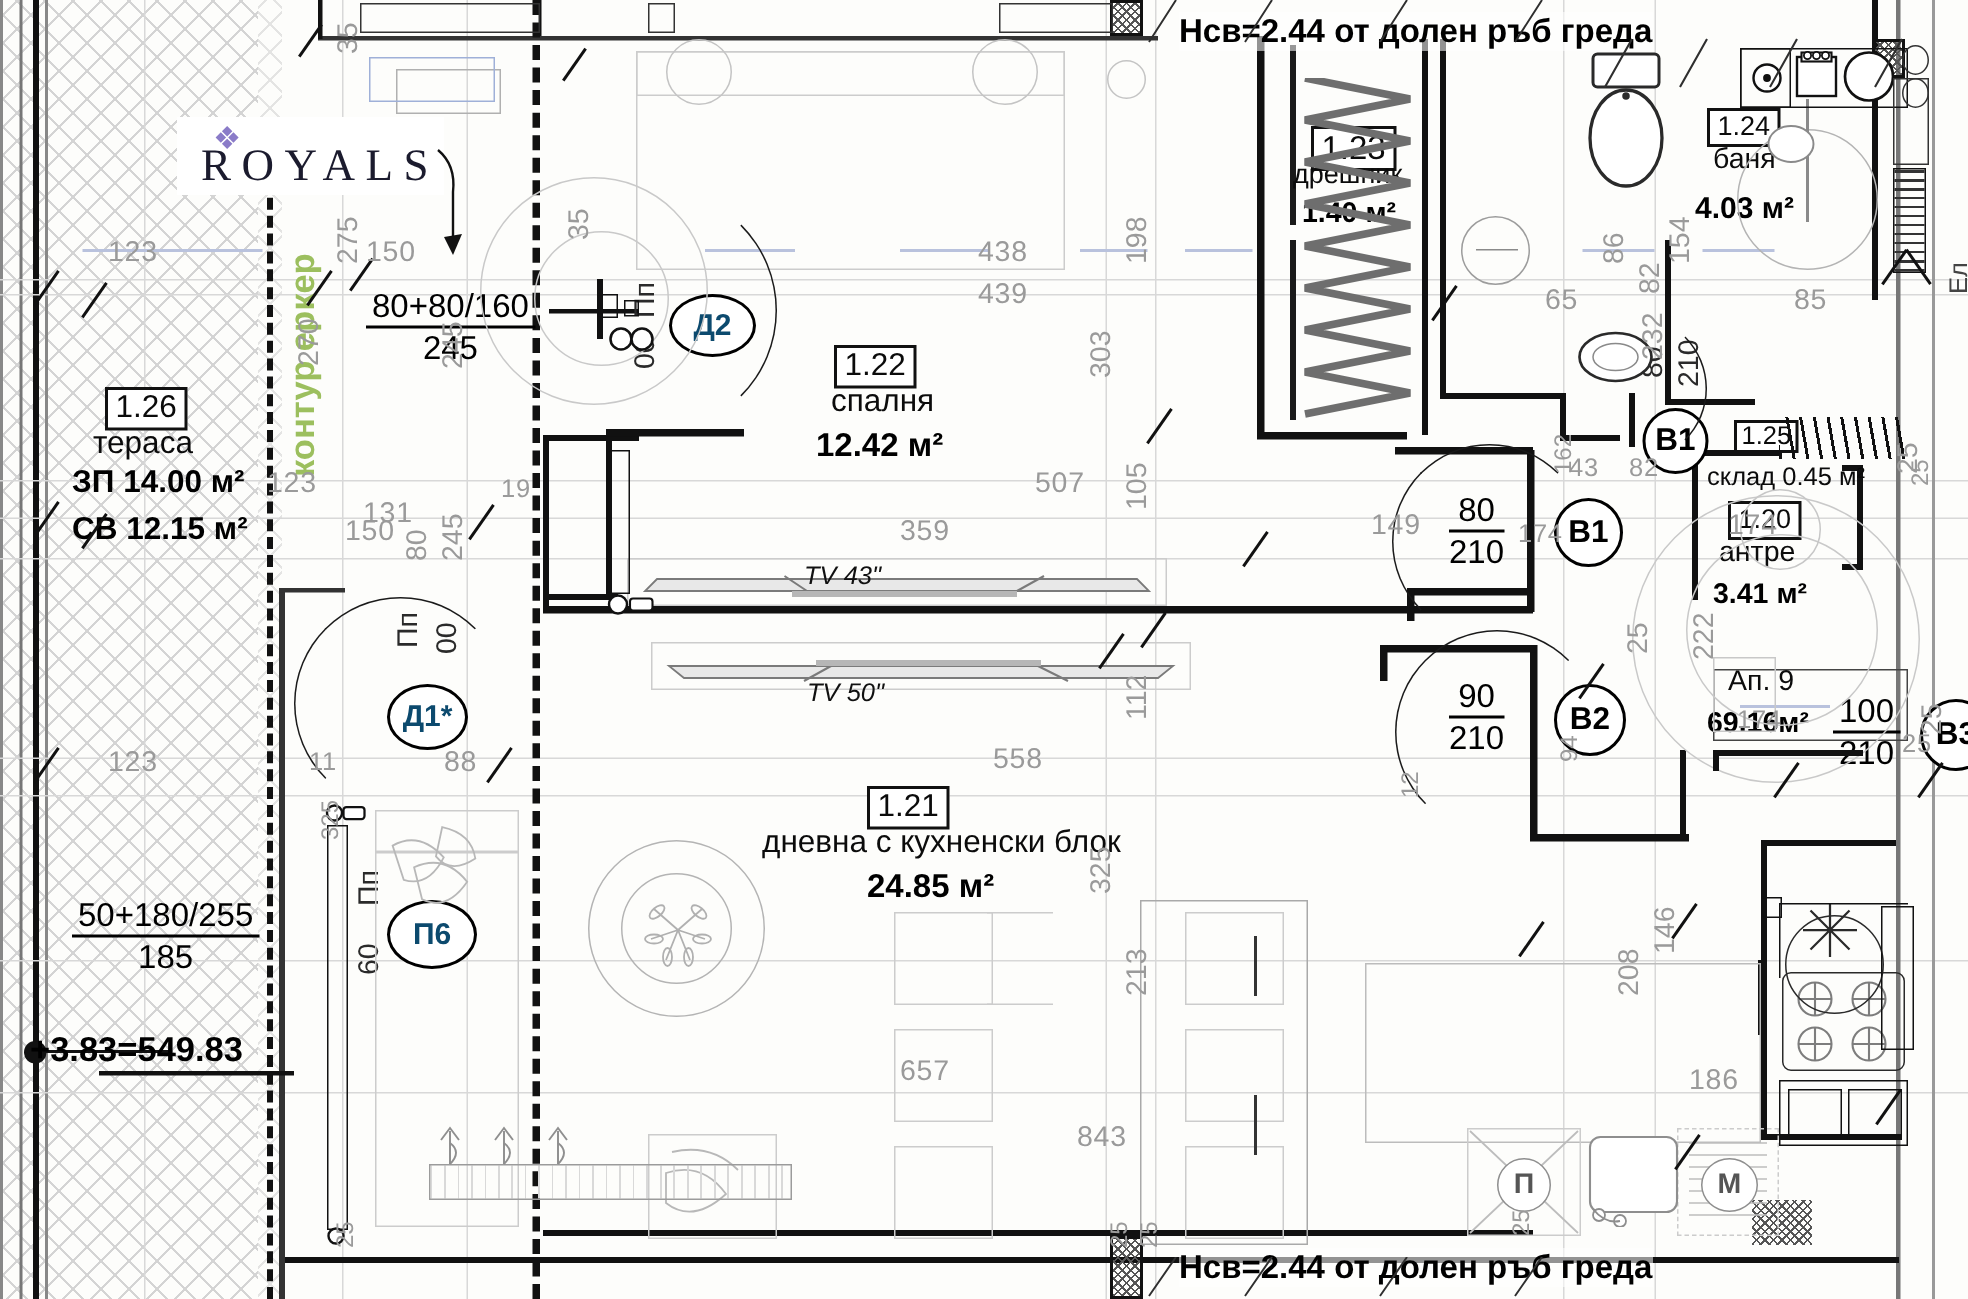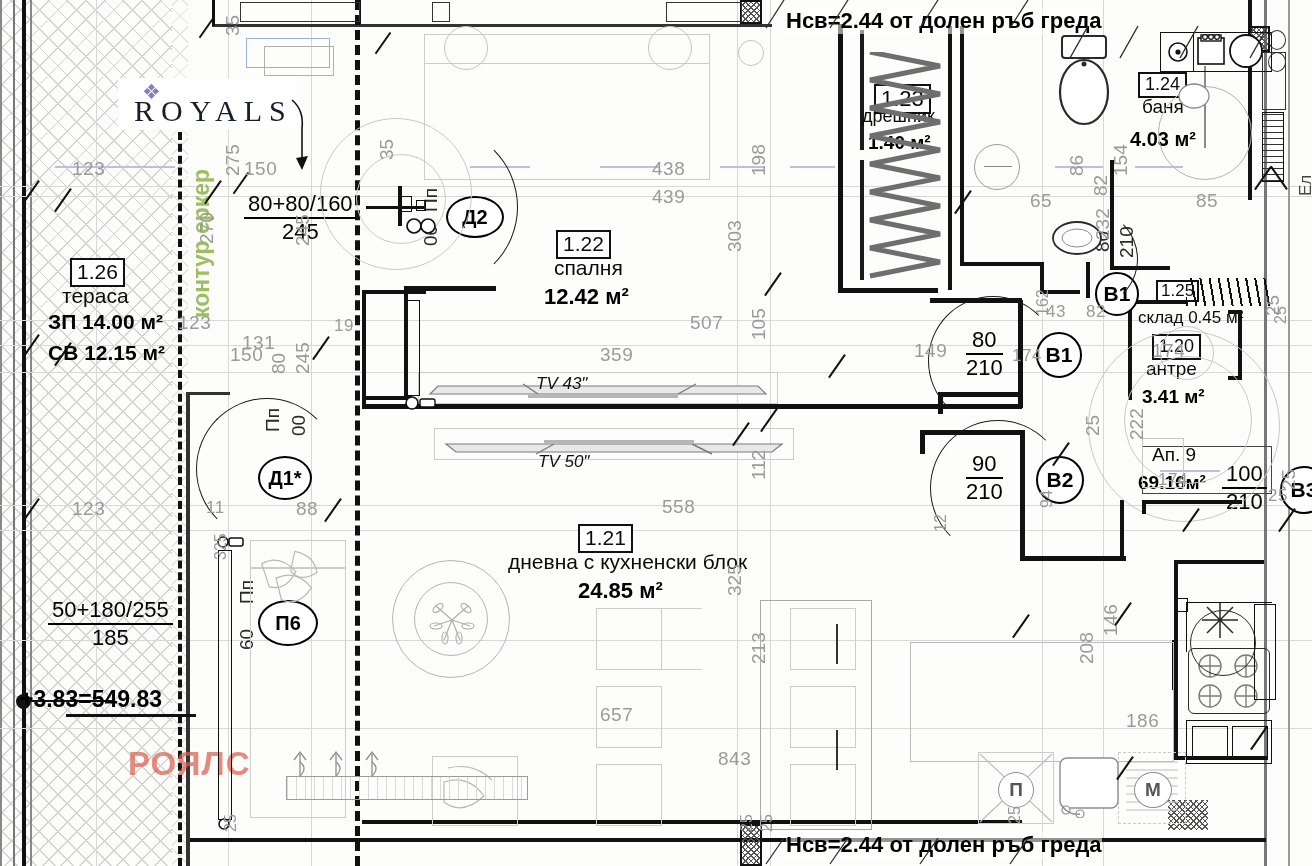--- a/index.html
+++ b/index.html
@@ -11,21 +11,21 @@
   .wallthin{position:absolute;background:#2a2a2a;}
   .gl{position:absolute;background:#d8d8d8;}   
   .bl{position:absolute;background:#b9c2dd;}   
   .furn{position:absolute;border:1px solid #b6b6b6;box-sizing:border-box;background:transparent;}
   .furnlite{position:absolute;border:1px solid #cccccc;box-sizing:border-box;}
   .roomtag{position:absolute;border:2px solid #111;padding:1px 5px 2px 5px;background:#fff;
            font-size:21px;line-height:1.05;color:#0b0b0b;font-family:"Liberation Sans",sans-serif;}
   .roomname{position:absolute;font-size:21px;color:#0b0b0b;white-space:nowrap;}
   .roomarea{position:absolute;font-size:22px;font-weight:bold;color:#000;white-space:nowrap;}
   .ellipse{position:absolute;border:2.2px solid #000;border-radius:50%;display:flex;
-           align-items:center;justify-content:center;font-size:20px;font-weight:bold;color:#000000;background:#fff;}
+           align-items:center;justify-content:center;font-size:20px;font-weight:bold;color:#0c4a6e;background:#fff;}
   .circlelbl{position:absolute;border:2.2px solid #000;border-radius:50%;display:flex;
            align-items:center;justify-content:center;font-size:21px;font-weight:bold;color:#000;background:#fff;}
   .fracw{position:absolute;text-align:center;font-size:22px;color:#000;line-height:1.08;}
   .fracw .top{border-bottom:2px solid #000;padding:0 4px 1px 4px;display:block;}
   .fracw .bot{display:block;padding-top:1px;}
   .bandtxt{position:absolute;font-size:22px;font-weight:bold;color:#000;white-space:nowrap;background:rgba(255,255,255,.55);}
   .swingr{position:absolute;border:1.6px solid #1a1a1a;border-radius:50%;
           border-left-color:transparent;border-bottom-color:transparent;}
   .swingl{position:absolute;border:1.6px solid #1a1a1a;border-radius:50%;
           border-right-color:transparent;border-bottom-color:transparent;}
@@ -156,21 +156,20 @@
 
   <div class="crosshatch" style="left:740px;top:0;width:22px;height:24px;border:2px solid #111;box-sizing:border-box;"></div>
   <div class="crosshatch" style="left:1248px;top:26px;width:22px;height:26px;border:2px solid #111;box-sizing:border-box;"></div>
   <div class="crosshatch" style="left:740px;top:824px;width:22px;height:42px;border:2px solid #111;box-sizing:border-box;"></div>
   <div class="crosshatch" style="left:1168px;top:800px;width:40px;height:30px;"></div>
 
   <div id="logo">
     <div class="leaf">❖</div>
     <div class="word">ROYALS</div>
   </div>
-  <div id="wm2">РОЯЛС</div>
 
   <div class="greentxt" style="left:188px;top:318px;">контур еркер</div>
 
   <div class="bandtxt" style="left:786px;top:8px;">Нсв=2.44 от долен ръб греда</div>
   <div class="bandtxt" style="left:786px;top:832px;">Нсв=2.44 от долен ръб греда</div>
 
   <div class="roomtag" style="left:70px;top:258px;">1.26</div>
   <div class="roomname" style="left:62px;top:284px;">тераса</div>
   <div class="roomarea" style="left:48px;top:310px;font-size:21px;">ЗП 14.00 м²</div>
   <div class="roomarea" style="left:48px;top:341px;font-size:21px;">СВ 12.15 м²</div>

